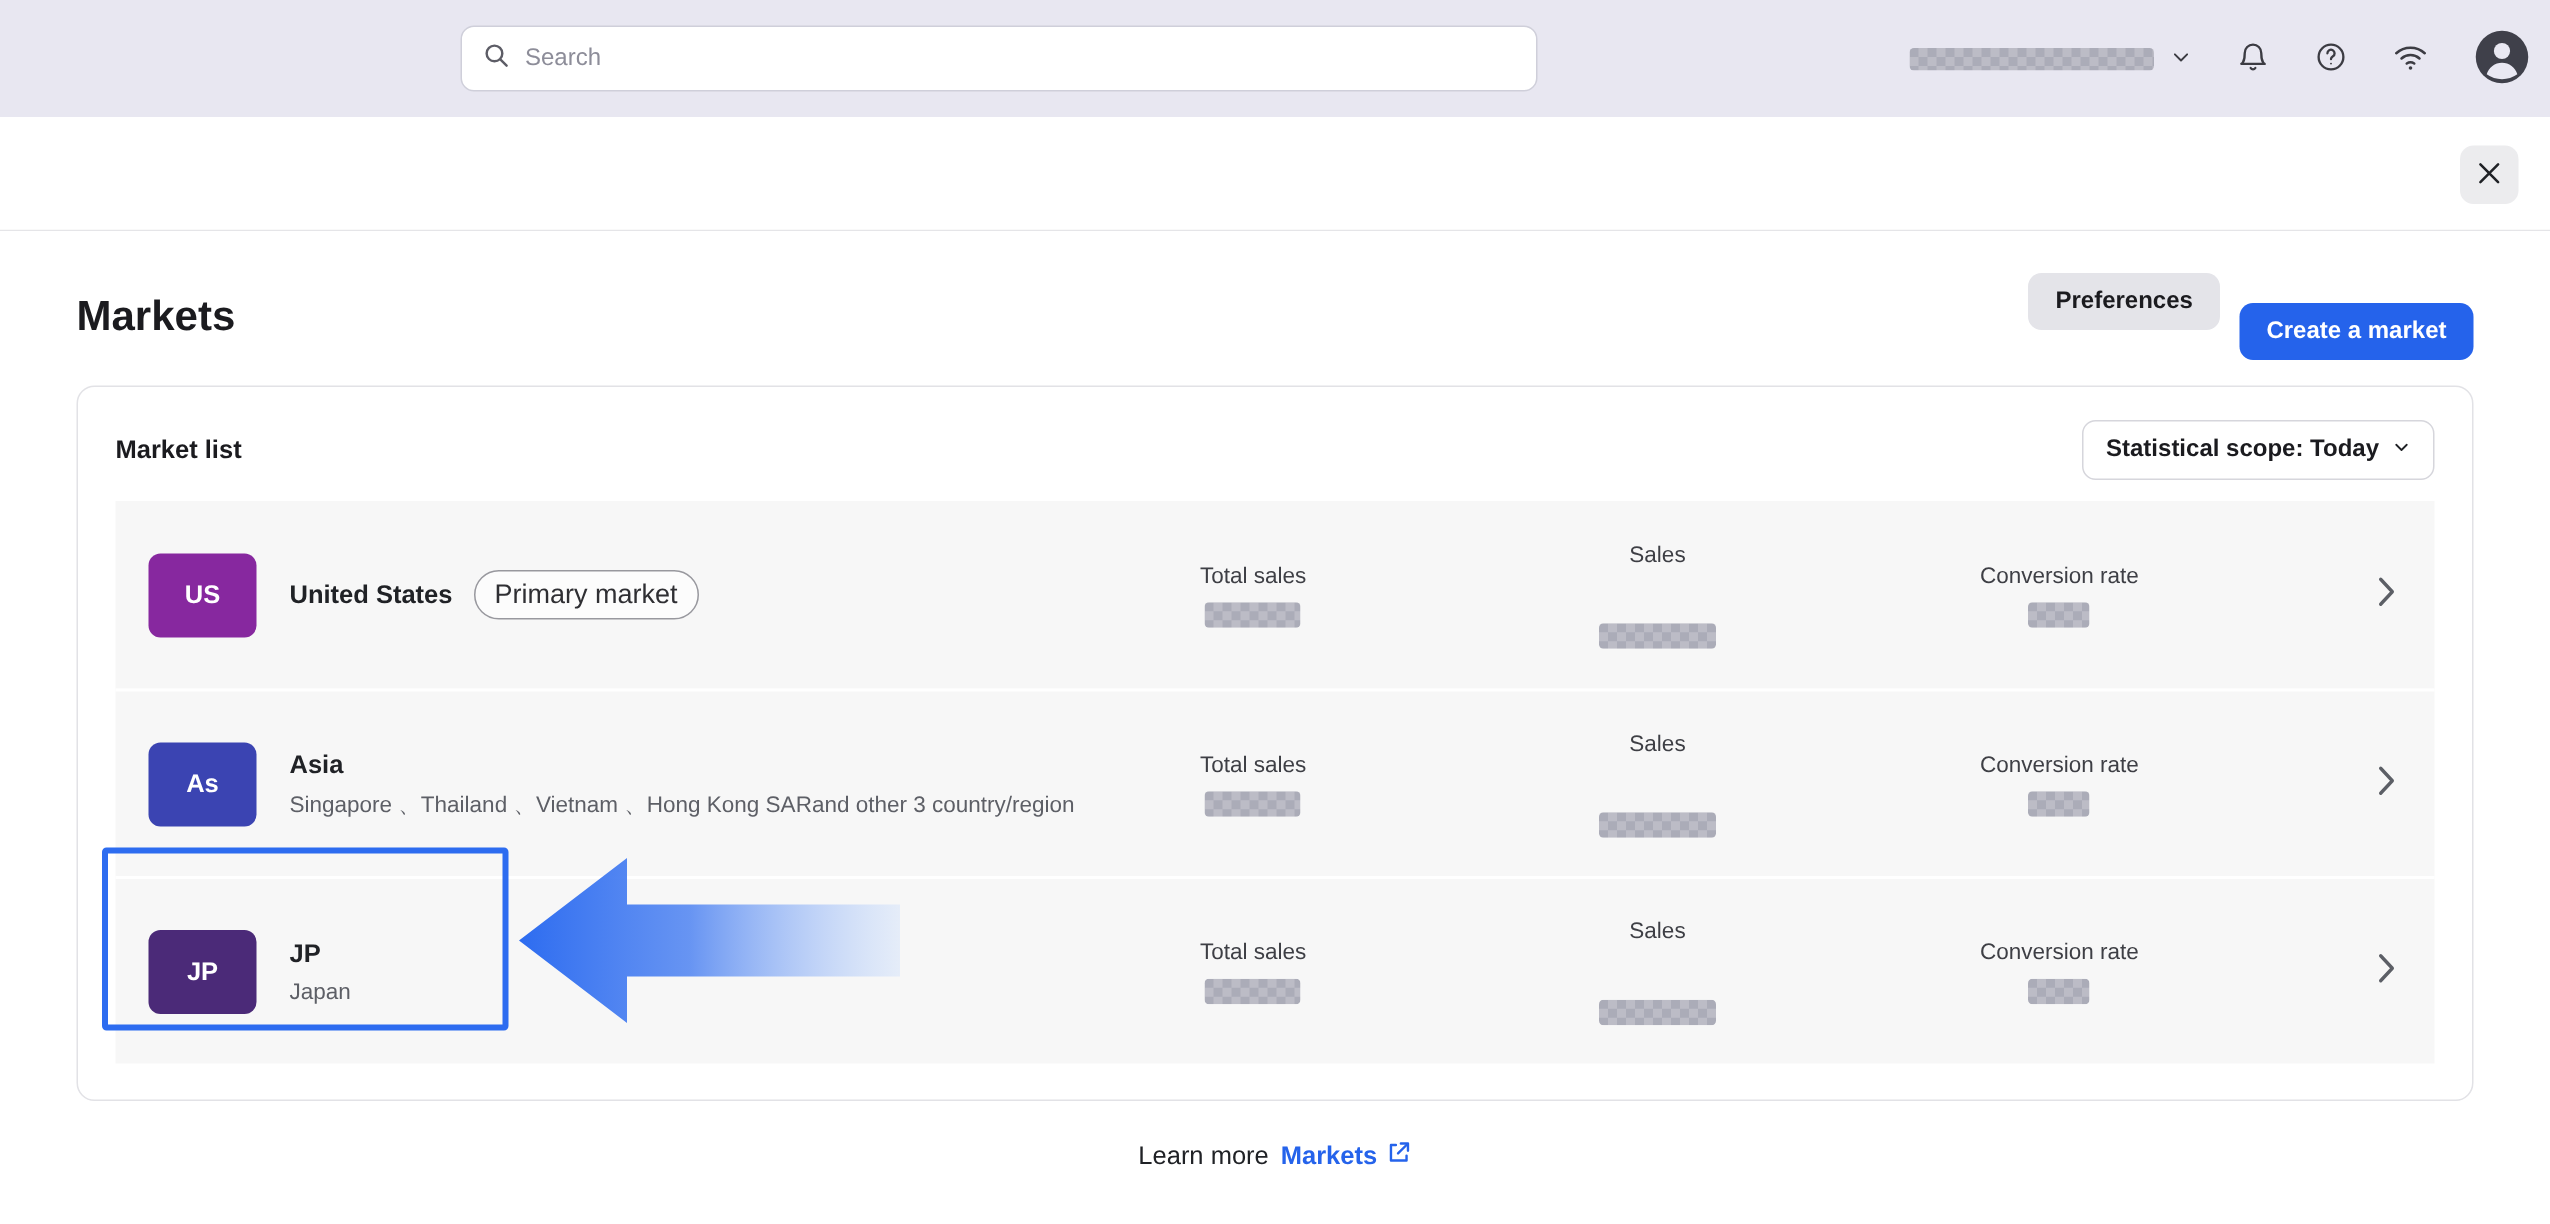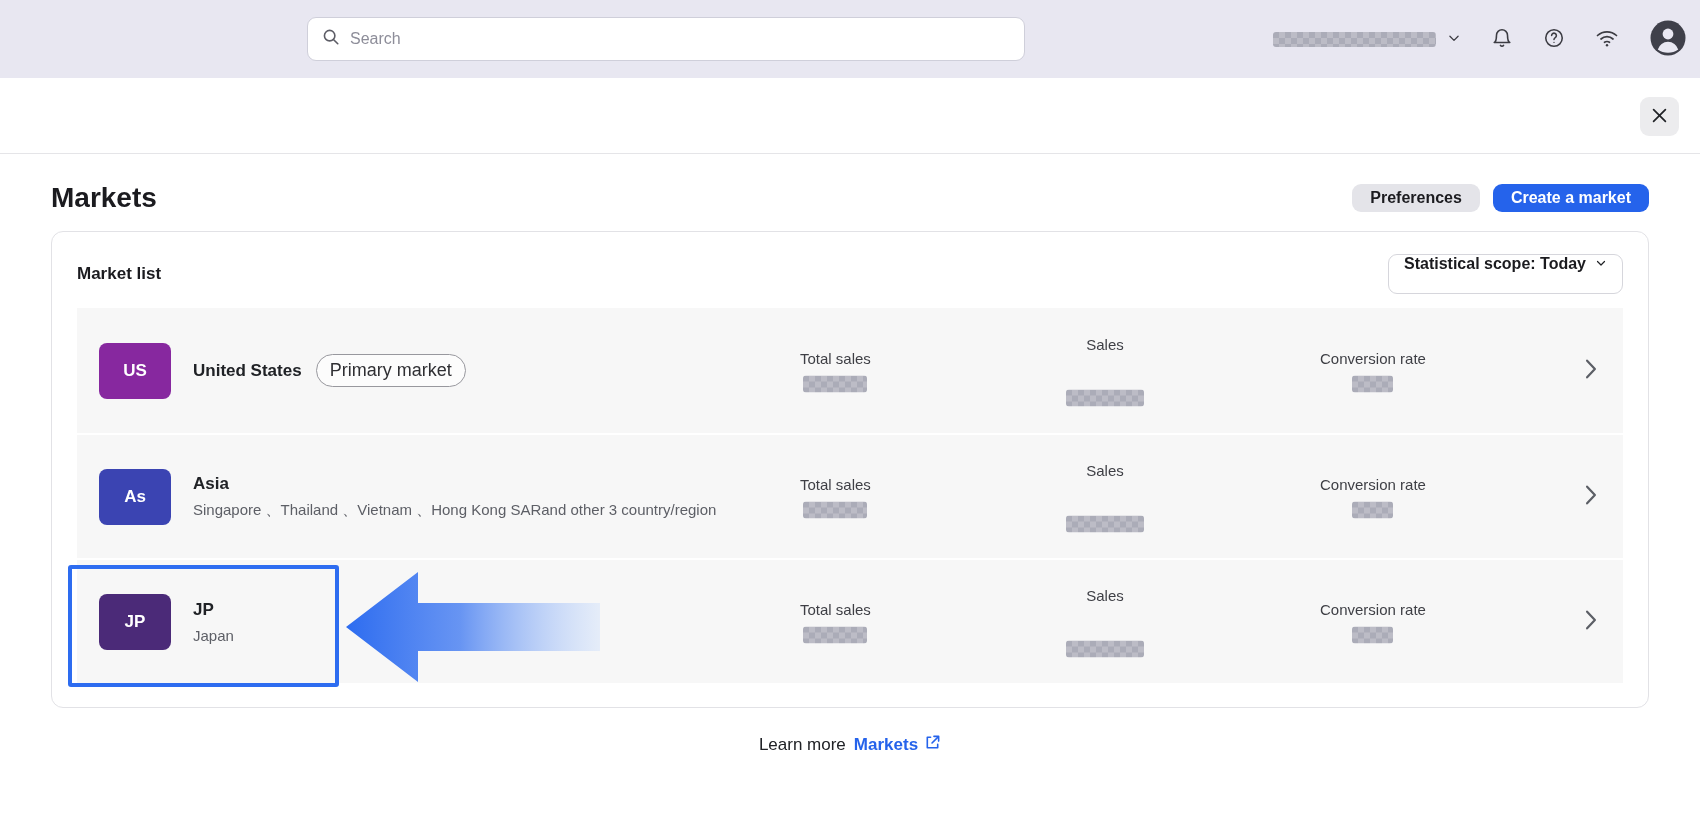--- a/index.html
+++ b/index.html
@@ -45,37 +45,37 @@
     border: none; border-radius: 9px; background: #ececee; cursor: pointer;
     display: flex; align-items: center; justify-content: center;
   }
 
   
   .main { padding: 0 51px; }
   .page-head { margin-top: 28px; display: flex; align-items: center; justify-content: space-between; }
   .page-title { font-size: 28px; font-weight: 700; color: #1b1b1f; }
   .actions { display: flex; gap: 13px; }
   .btn {
-    height: 28px; padding: 0 18px; border: none; border-radius: 9px;
+    height: 38px; padding: 0 18px; border: none; border-radius: 9px;
     font: 700 16px "Liberation Sans", sans-serif; cursor: pointer;
     display: flex; align-items: center;
   }
   .btn-secondary { background: #e4e4e9; color: #1b1b1f; }
   .btn-primary { color: #ffffff; background: #2563eb; }
 
   
   .card {
     margin-top: 17px; height: 477px; background: #fff;
     border: 1px solid #e2e2e6; border-radius: 12px; padding: 22px 25px 24px;
   }
   .card-head { display: flex; align-items: center; justify-content: space-between; height: 40px; }
   .card-title { font-size: 17px; font-weight: 700; color: #1b1b1f; }
   .scope-btn {
     height: 40px; padding: 0 15px; background: #fff; border: 1px solid #d6d6dc;
-    border-radius: 9px; display: flex; gap: 9px;
+    border-radius: 9px; display: flex; align-items: center; gap: 9px;
     font: 700 16px "Liberation Sans", sans-serif; color: #1b1b1f; cursor: pointer;
   }
 
   
   .rows { margin-top: 14px; }
   .market-row {
     position: relative; height: 125px; background: #f7f7f7;
     display: flex; align-items: center; padding-left: 22px; cursor: pointer;
   }
   .market-row + .market-row { border-top: 2px solid #ffffff; }
@@ -190,21 +190,21 @@
     </span>
   </button>
 </div>
 
 <div class="main">
 
   <div class="page-head">
     <div class="page-title">Markets</div>
     <div class="actions">
       <button class="btn btn-secondary">Preferences</button>
-      <button class="btn btn-primary" style="background: rgb(37, 99, 235);">Create a market</button>
+      <button class="btn btn-primary" style="background: rgb(37, 99, 235); margin-top: 20px;">Create a market</button>
     </div>
   </div>
 
   <div class="card">
     <div class="card-head">
       <div class="card-title">Market list</div>
       <button class="scope-btn">
         <span>Statistical scope: Today</span>
         <span>
           <svg width="12" height="12" viewBox="0 0 24 24" fill="none" stroke="#202226" stroke-width="2.4" stroke-linecap="round" stroke-linejoin="round">

